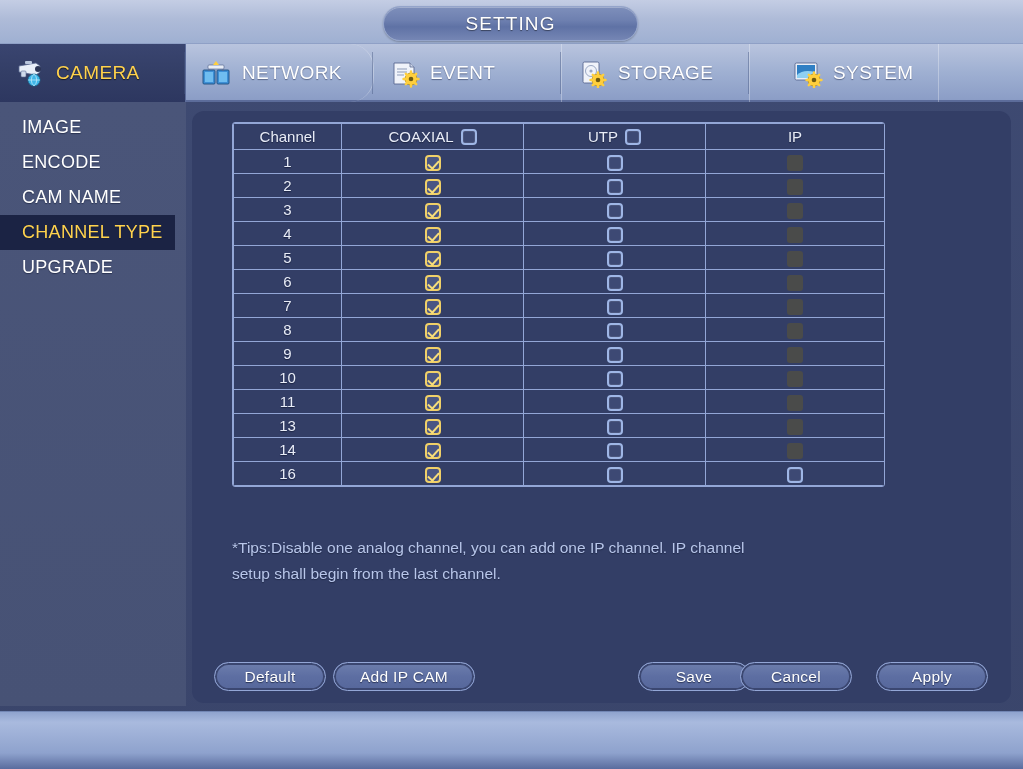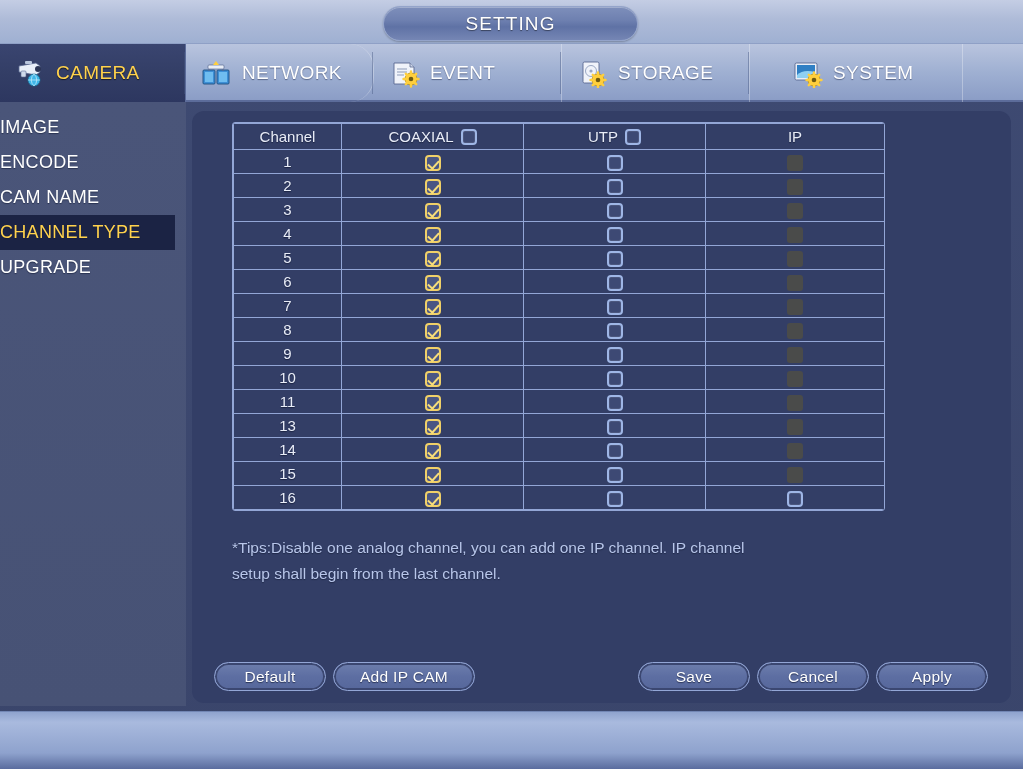--- a/index.html
+++ b/index.html
@@ -105,20 +105,21 @@
   .sidebar {
     position: absolute;
     left: 0; top: 102px;
     width: 186px; height: 604px;
     background: linear-gradient(180deg, #4a5579 0%, #475275 100%);
   }
   .side-item {
     height: 35px;
     display: flex;
     align-items: center;
+    padding-left: 22px;
     box-sizing: border-box;
     cursor: pointer;
   }
   .side-item span {
     color: #ffffff;
     font-size: 18px;
     letter-spacing: 0.3px;
     text-shadow: 0 1px 1px rgba(20,28,55,0.6);
   }
   .side-item.active {
@@ -247,21 +248,21 @@
   }
   .btn span {
     color: #ffffff;
     font-size: 15.5px;
     letter-spacing: 0.3px;
     text-shadow: 0 1px 1px rgba(20,28,55,0.7);
   }
   .btn.b-default  { left: 22px;  width: 112px; }
   .btn.b-addip    { left: 141px; width: 142px; }
   .btn.b-save     { left: 446px; width: 112px; }
-  .btn.b-cancel   { left: 565px; width: 112px; }
+  .btn.b-cancel   { left: 548px; width: 112px; }
   .btn.b-apply    { left: 684px; width: 112px; }
 
   
   .footer {
     position: absolute;
     left: 0; top: 711px;
     width: 1023px; height: 58px;
     background: linear-gradient(180deg, #8fa3ce 0%, #a9bade 18%, #8ea2cd 72%, #5a6c9e 100%);
     border-top: 1px solid #7286b4;
     box-sizing: border-box;
@@ -332,21 +333,21 @@
           <circle cx="15" cy="13" r="5.5" fill="none" stroke="#9aa8c4" stroke-width="1"></circle>
           <circle cx="15" cy="13" r="1.6" fill="#9aa8c4"></circle>
           <circle cx="22" cy="22" r="6" fill="#ffcf3d" stroke="#c79a10" stroke-width="0.9"></circle>
           <circle cx="22" cy="22" r="2.3" fill="#6e5a10"></circle>
           <path d="M22 14.5 v2 M22 27.5 v2 M14.5 22 h2 M27.5 22 h2 M16.8 16.8 l1.4 1.4 M25.8 25.8 l1.4 1.4 M27.2 16.8 l-1.4 1.4 M18.2 25.8 l-1.4 1.4" stroke="#ffcf3d" stroke-width="2.4" stroke-linecap="round"></path>
         </svg>
       </div>
       <span class="tab-label">STORAGE</span>
     </div>
 
-    <div class="tab" style="width:213px;padding-left:41px;">
+    <div class="tab" style="width:189px;padding-left:41px;">
       <div class="tab-icon">
         <svg width="34" height="30" viewBox="0 0 34 30">
           <rect x="4" y="5" width="22" height="17" rx="1.5" fill="#e9eef7" stroke="#5a6a92" stroke-width="0.9"></rect>
           <rect x="6" y="7" width="18" height="13" fill="#2f7fc4"></rect>
           <path d="M6 17 q6 -6 18 -3 v6 h-18 z" fill="#8fd0f2"></path>
           <circle cx="23" cy="22" r="6" fill="#ffcf3d" stroke="#c79a10" stroke-width="0.9"></circle>
           <circle cx="23" cy="22" r="2.3" fill="#6e5a10"></circle>
           <path d="M23 14.5 v2 M23 27.5 v2 M15.5 22 h2 M28.5 22 h2 M17.8 16.8 l1.4 1.4 M26.8 25.8 l1.4 1.4 M28.2 16.8 l-1.4 1.4 M19.2 25.8 l-1.4 1.4" stroke="#ffcf3d" stroke-width="2.4" stroke-linecap="round"></path>
         </svg>
       </div>
@@ -483,26 +484,20 @@
               <td><span class="cb unchecked"></span></td>
               <td><span class="cb disabled"></span></td>
             </tr>
             <tr>
               <td>14</td>
               <td><span class="cb checked"></span></td>
               <td><span class="cb unchecked"></span></td>
               <td><span class="cb disabled"></span></td>
             </tr>
             <tr>
-              <td>15</td>
-              <td><span class="cb checked"></span></td>
-              <td><span class="cb unchecked"></span></td>
-              <td><span class="cb disabled"></span></td>
-            </tr>
-            <tr>
               <td>16</td>
               <td><span class="cb checked"></span></td>
               <td><span class="cb unchecked"></span></td>
               <td><span class="cb unchecked"></span></td>
             </tr>
           </tbody>
       </table>
     </div>
 
     <div class="tips">

